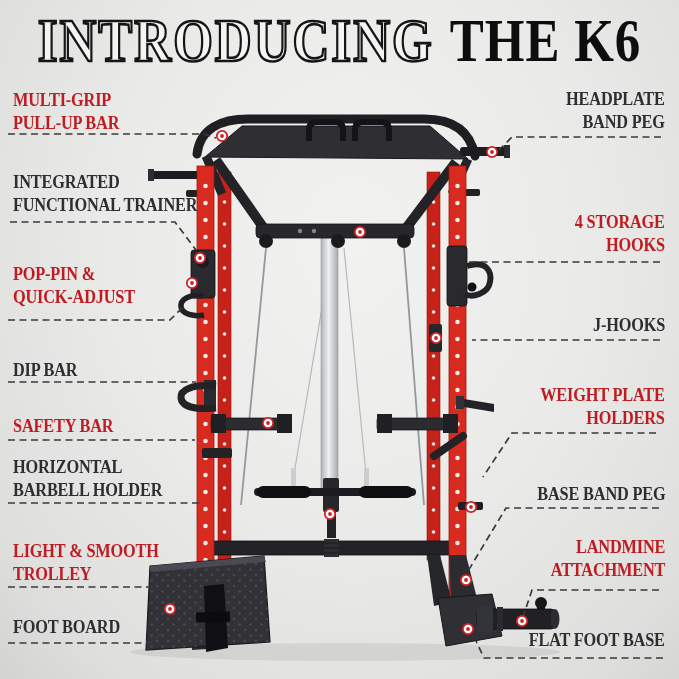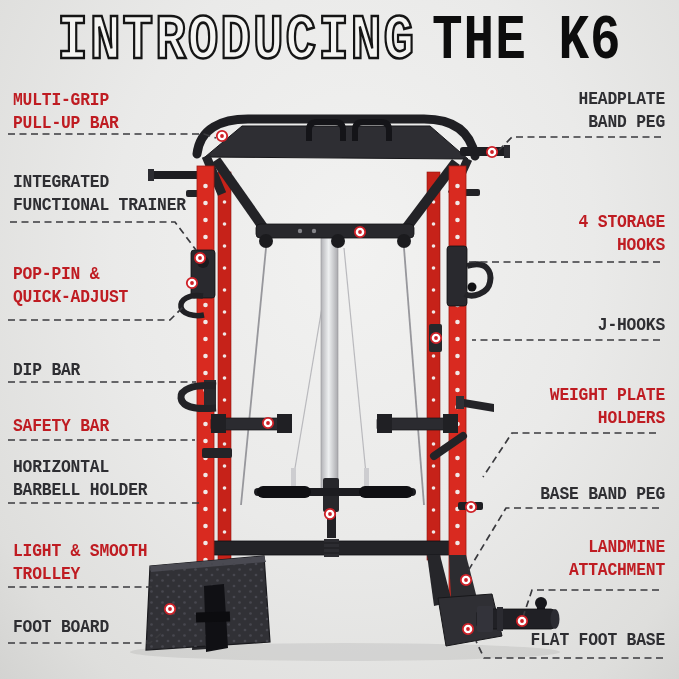--- a/index.html
+++ b/index.html
@@ -1,19 +1,19 @@
 <!DOCTYPE html>
 <html style="--label-red: #bf1c22; --label-dark: #2e2e32; --rack-red: #d92a20; --rack-red-dark: #a61c14; --steel: #232327; --silver: #c9c9cd; --marker-red: #cf2027; --dash: #3a3a3e; --background-light: #f2f2f1; --background-dark: #d3d3d1;"><head>
 <meta charset="utf-8">
 <style>
   html,body{margin:0;padding:0;background:#ccc;}
   #stage{
     position:relative;width:679px;height:679px;overflow:hidden;
     background:radial-gradient(ellipse at 52% 36%, #f2f2f1 0%, #eaeae9 48%, #dededc 85%, #d3d3d1 100%);
-    font-family:Liberation Mono, monospace;
+    font-family:Liberation Serif, serif;
   }
   
   .title{
     position:absolute;top:10px;left:0;right:0;height:62px;
     display:flex;justify-content:center;align-items:flex-start;gap:16px;
     font-weight:700;font-size:51px;line-height:1;
     transform:scaleY(1.22);transform-origin:50% 0;
     white-space:nowrap;
   }
   .title .outline{

